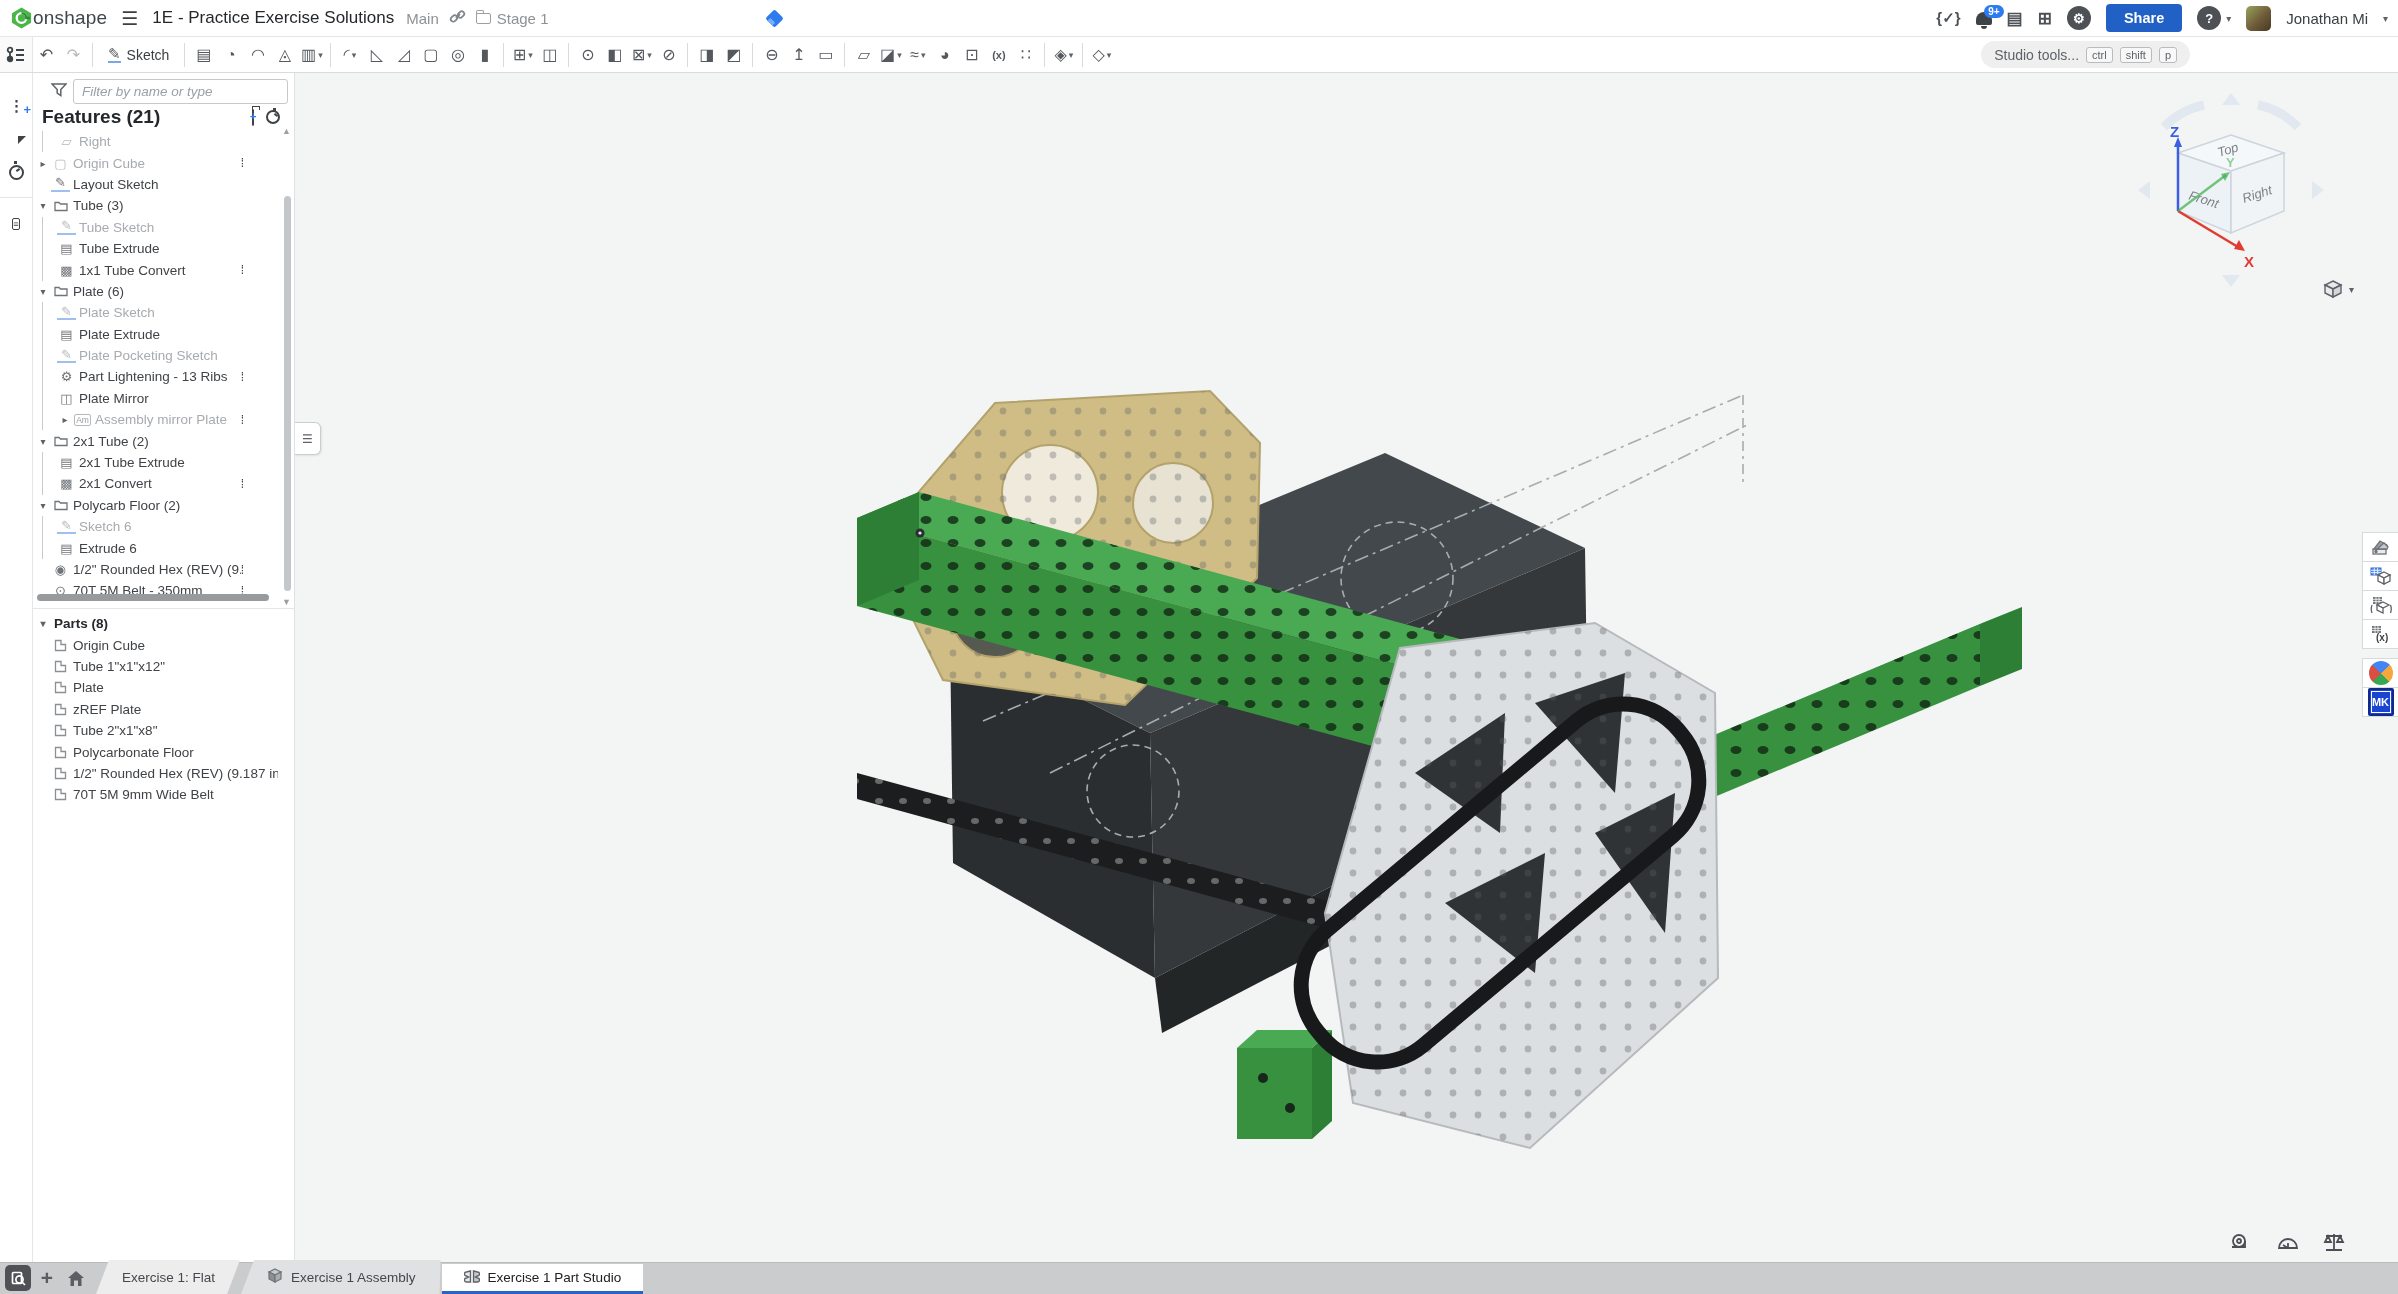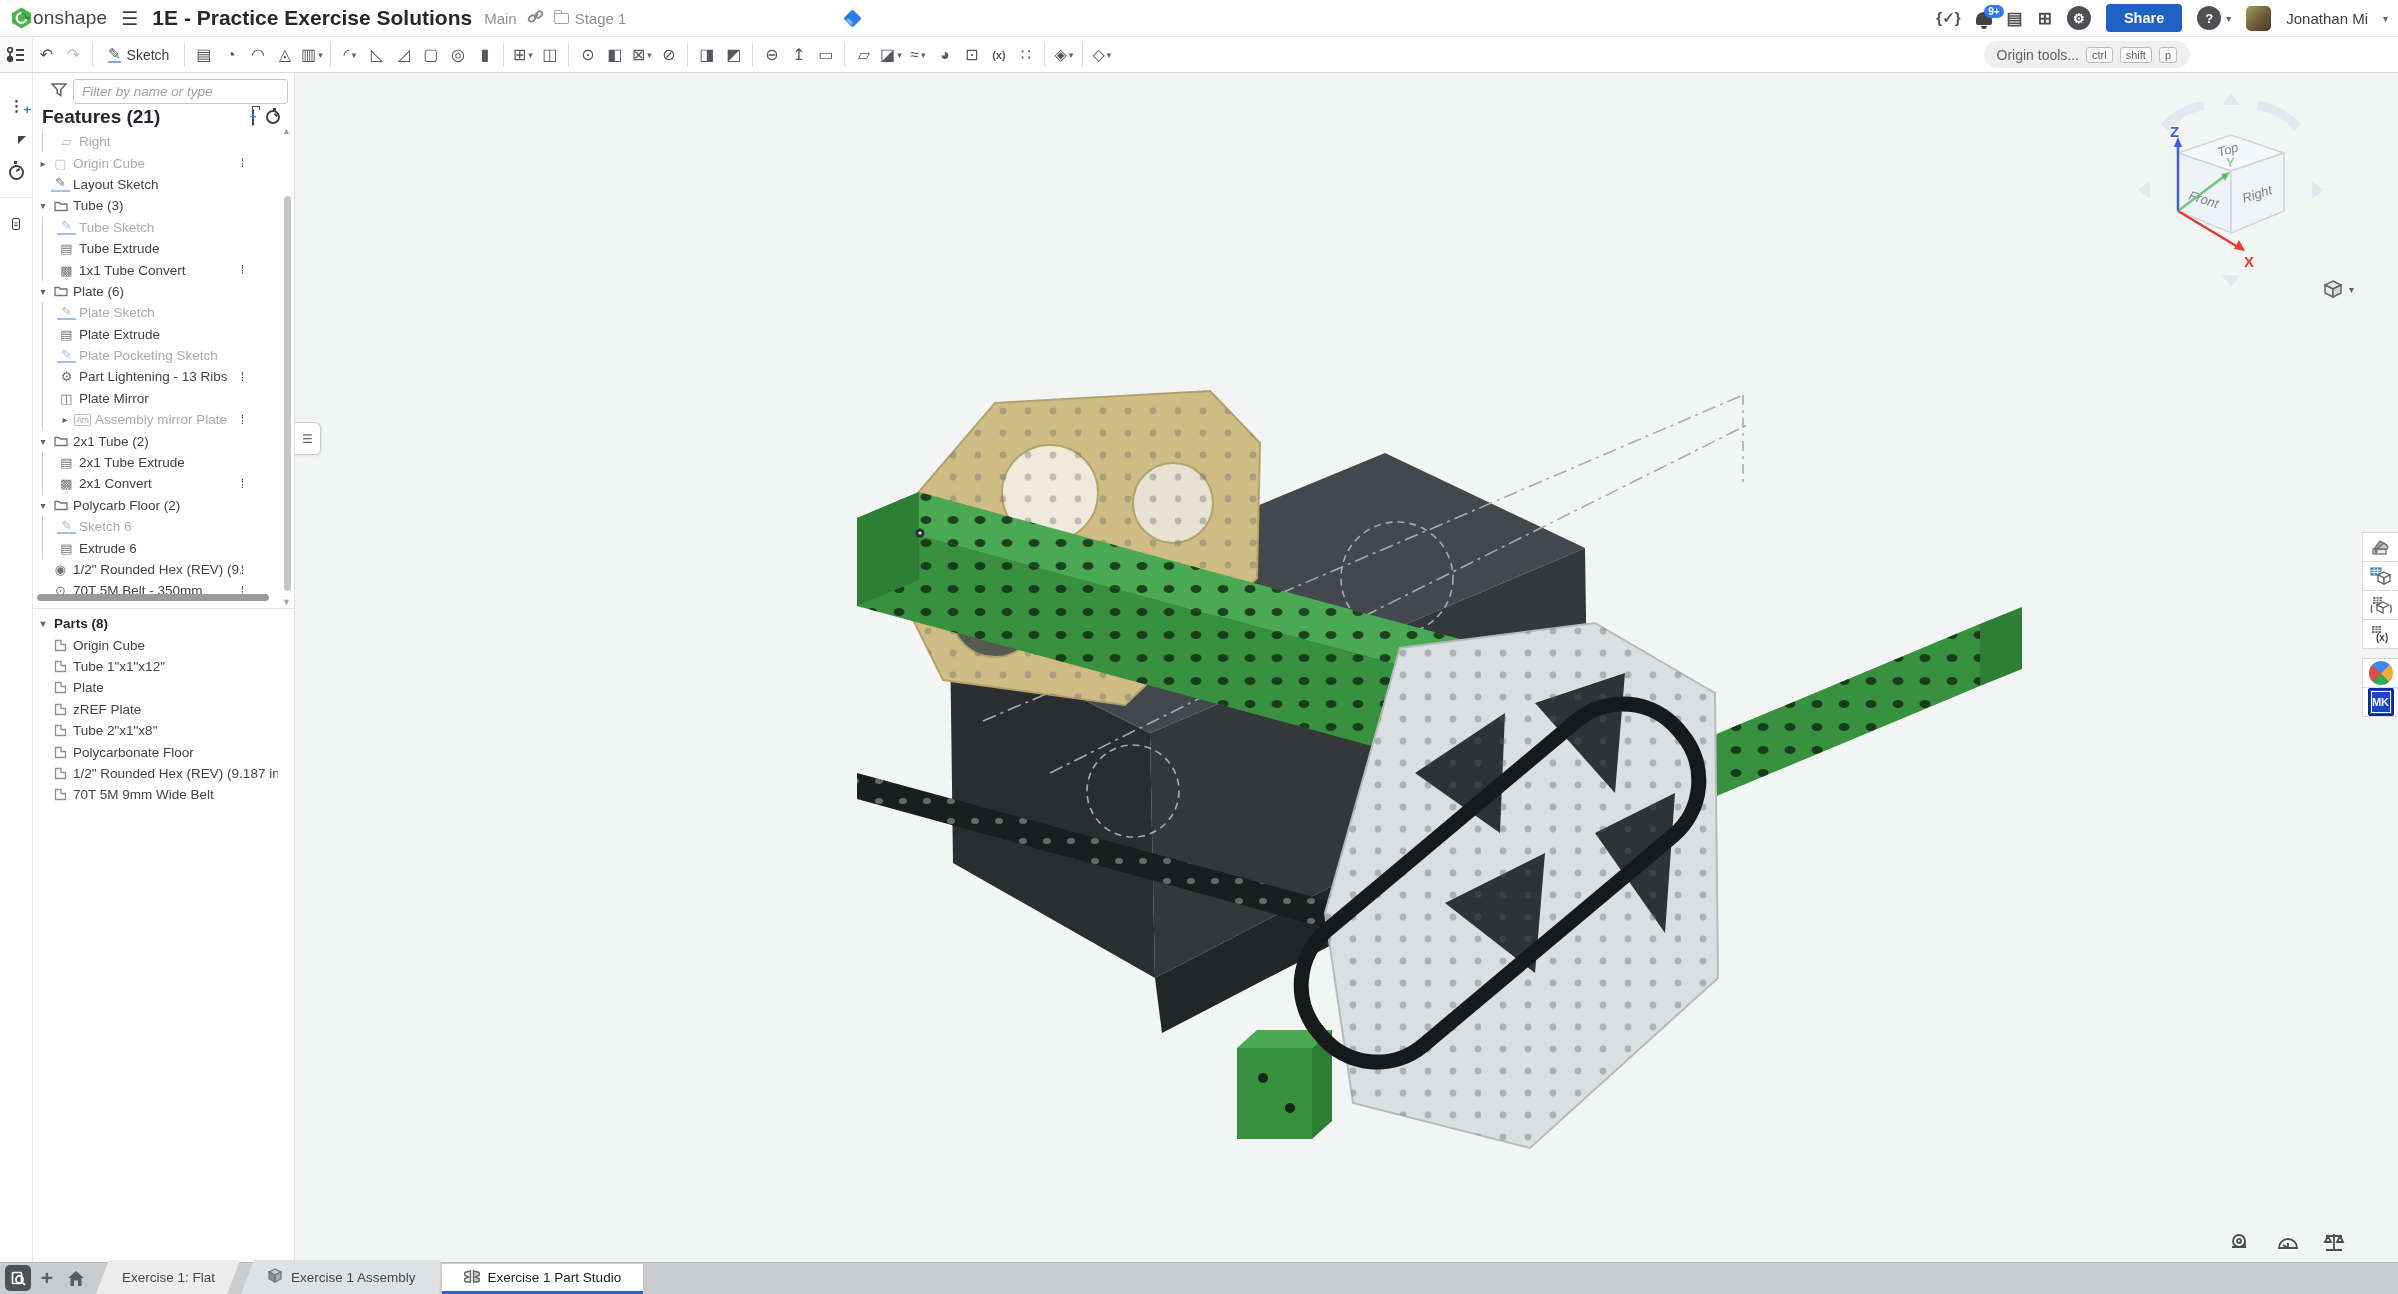--- a/index.html
+++ b/index.html
@@ -4,21 +4,21 @@
 <style>
   *{box-sizing:border-box;margin:0;padding:0}
   html,body{width:2398px;height:1294px;overflow:hidden}
   body{font-family:"Liberation Sans",sans-serif;background:#fff;color:#3c4043;font-size:13.5px}
 
   
   #topbar{height:37px;display:flex;align-items:center;padding:0 10px;border-bottom:1px solid #e4e6e8;background:#fff}
   .logo{display:flex;align-items:center;margin-right:14px}
   .logo-text{font-size:19px;color:#40464c;letter-spacing:.2px}
   .hamburger{font-size:19px;color:#3c4043;margin-right:14px;cursor:pointer}
-  .doc-title{font-size:21px;font-weight:bold;color:#24282c;margin-right:12px;white-space:nowrap}
+  .doc-title{font-size:17px;font-weight:normal;color:#24282c;margin-right:12px;white-space:nowrap}
   .ws-label{color:#8d9296;font-size:15px;margin-right:10px}
   .chip{display:flex;align-items:center;gap:6px;color:#8d9296;font-size:15px;margin-right:10px}
   .folder-ic{width:15px;height:11px;border:1.5px solid #9aa0a6;border-radius:2px;position:relative;display:inline-block}
   .folder-ic::before{content:"";position:absolute;top:-4px;left:-1px;width:6px;height:3px;border:1.5px solid #9aa0a6;border-bottom:none;border-radius:2px 2px 0 0}
   .grad-cap{width:13px;height:13px;background:#2e7bf0;transform:rotate(45deg);border-radius:2px;margin-left:210px;position:relative}
   .grad-cap::after{content:"";position:absolute;left:3px;top:9px;width:7px;height:4px;background:#7aaefc;border-radius:1px}
   .tb-right{margin-left:auto;display:flex;align-items:center;gap:15px}
   .tbr-ic{color:#4d5156;font-size:15px;font-weight:bold;position:relative;cursor:pointer}
   .bell{width:16px;height:13px;background:#3e4347;border-radius:8px 8px 2px 2px;position:relative;cursor:pointer}
   .bell::after{content:"";position:absolute;left:5px;bottom:-4px;width:6px;height:3px;background:#3e4347;border-radius:0 0 3px 3px}
@@ -292,21 +292,21 @@
         <span>◈</span>
         <span class="cdn">▾</span>
       </span>
       <span class="tb-div"></span>
       <span class="tbi">
         <span>◇</span>
         <span class="cdn">▾</span>
       </span>
     </span>
   <span class="search-pill">
-    <span class="s-label">Origin tools...</span>
+    <span class="s-label">Studio tools...</span>
     <span class="kbd">ctrl</span>
     <span class="kbd">shift</span>
     <span class="kbd">p</span>
   </span>
 </div>
 
 <div id="main">
 
   <div id="leftstrip">
     <span class="ls-ic"><span class="ins-dots">⋮</span><span class="ins-plus">+</span></span>

